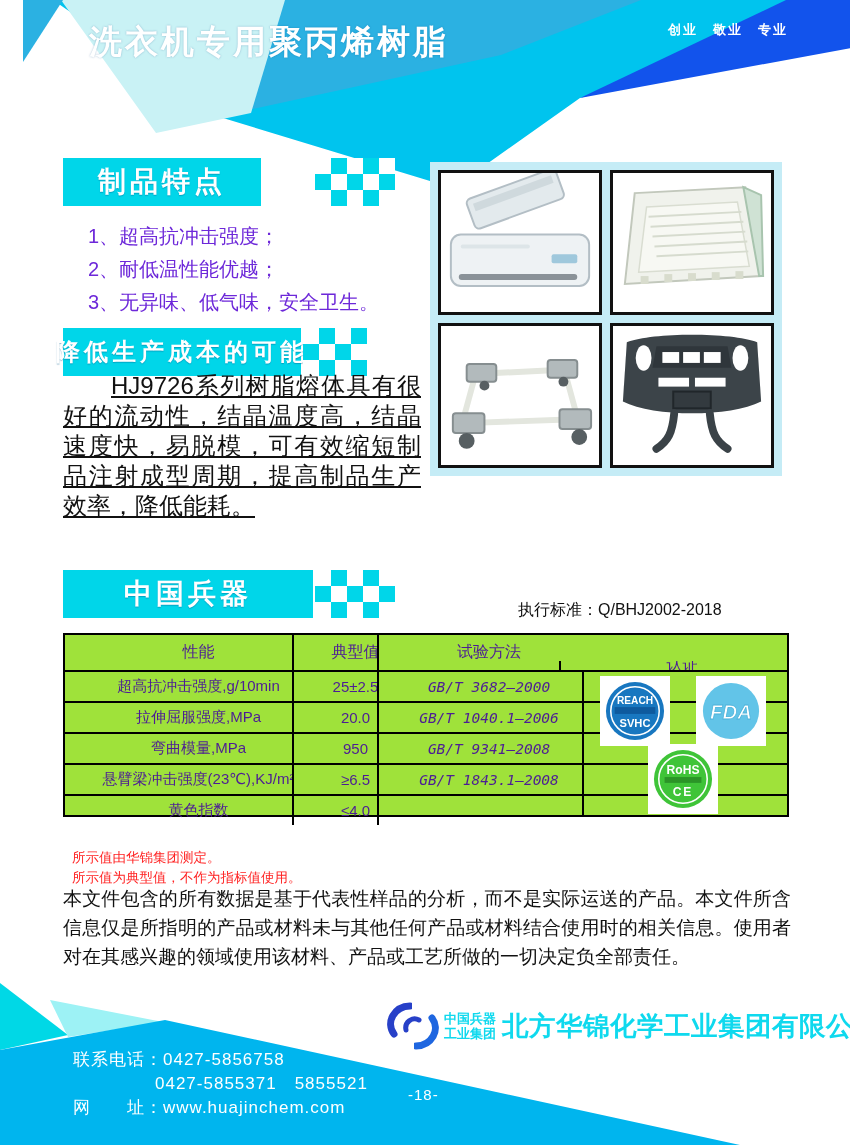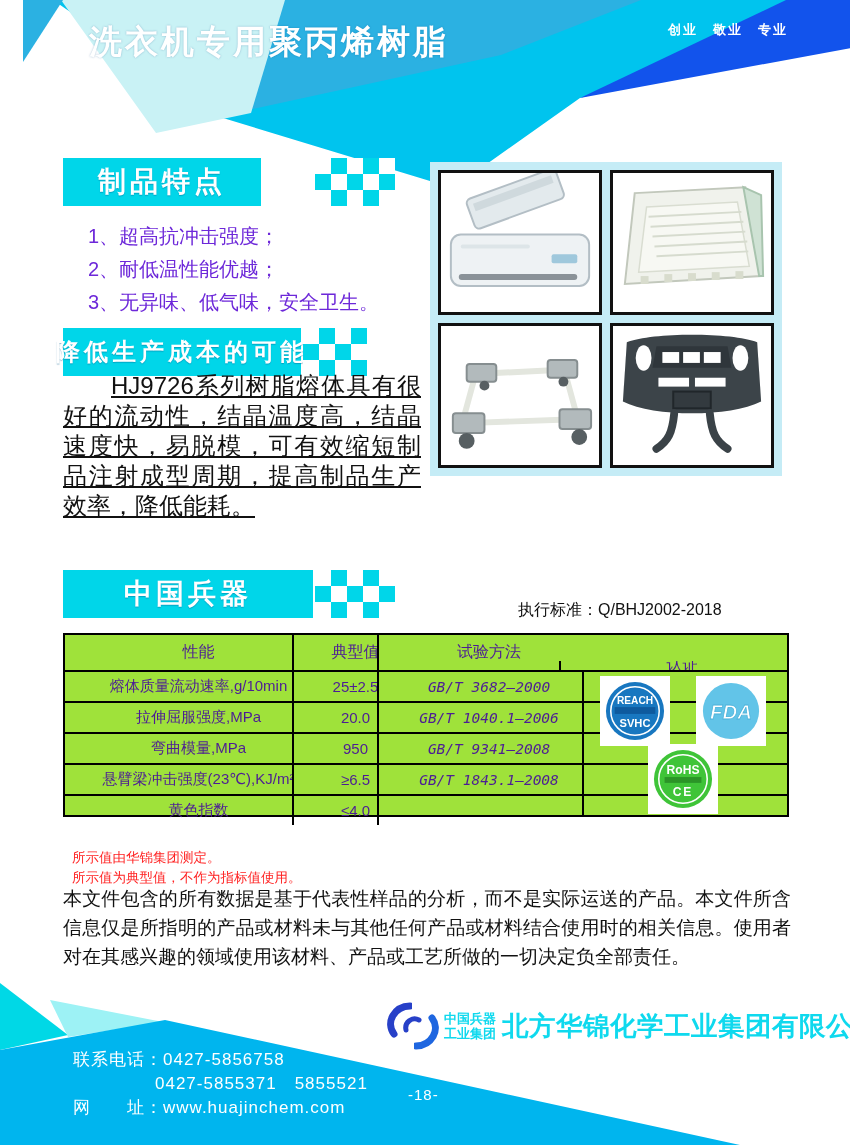--- a/index.html
+++ b/index.html
@@ -192,21 +192,21 @@
   <div class="abs" id="standard-line">执行标准：Q/BHJ2002-2018</div>
 
   <div class="abs" id="perf-table">
     <div class="trow head">
       <div class="cell c1">性能</div>
       <div class="cell c2">典型值</div>
       <div class="cell c3">试验方法</div>
       <div class="cell c4">认证</div>
     </div>
     <div class="trow">
-      <div class="cell c1">熔体质量流动速率,g/10min</div>
+      <div class="cell c1">超高抗冲击强度,g/10min</div>
       <div class="cell c2">25±2.5</div>
       <div class="cell c3 mono">GB/T 3682—2000</div>
     </div>
     <div class="trow">
       <div class="cell c1">拉伸屈服强度,MPa</div>
       <div class="cell c2">20.0</div>
       <div class="cell c3 mono">GB/T 1040.1—2006</div>
     </div>
     <div class="trow">
       <div class="cell c1">弯曲模量,MPa</div>

